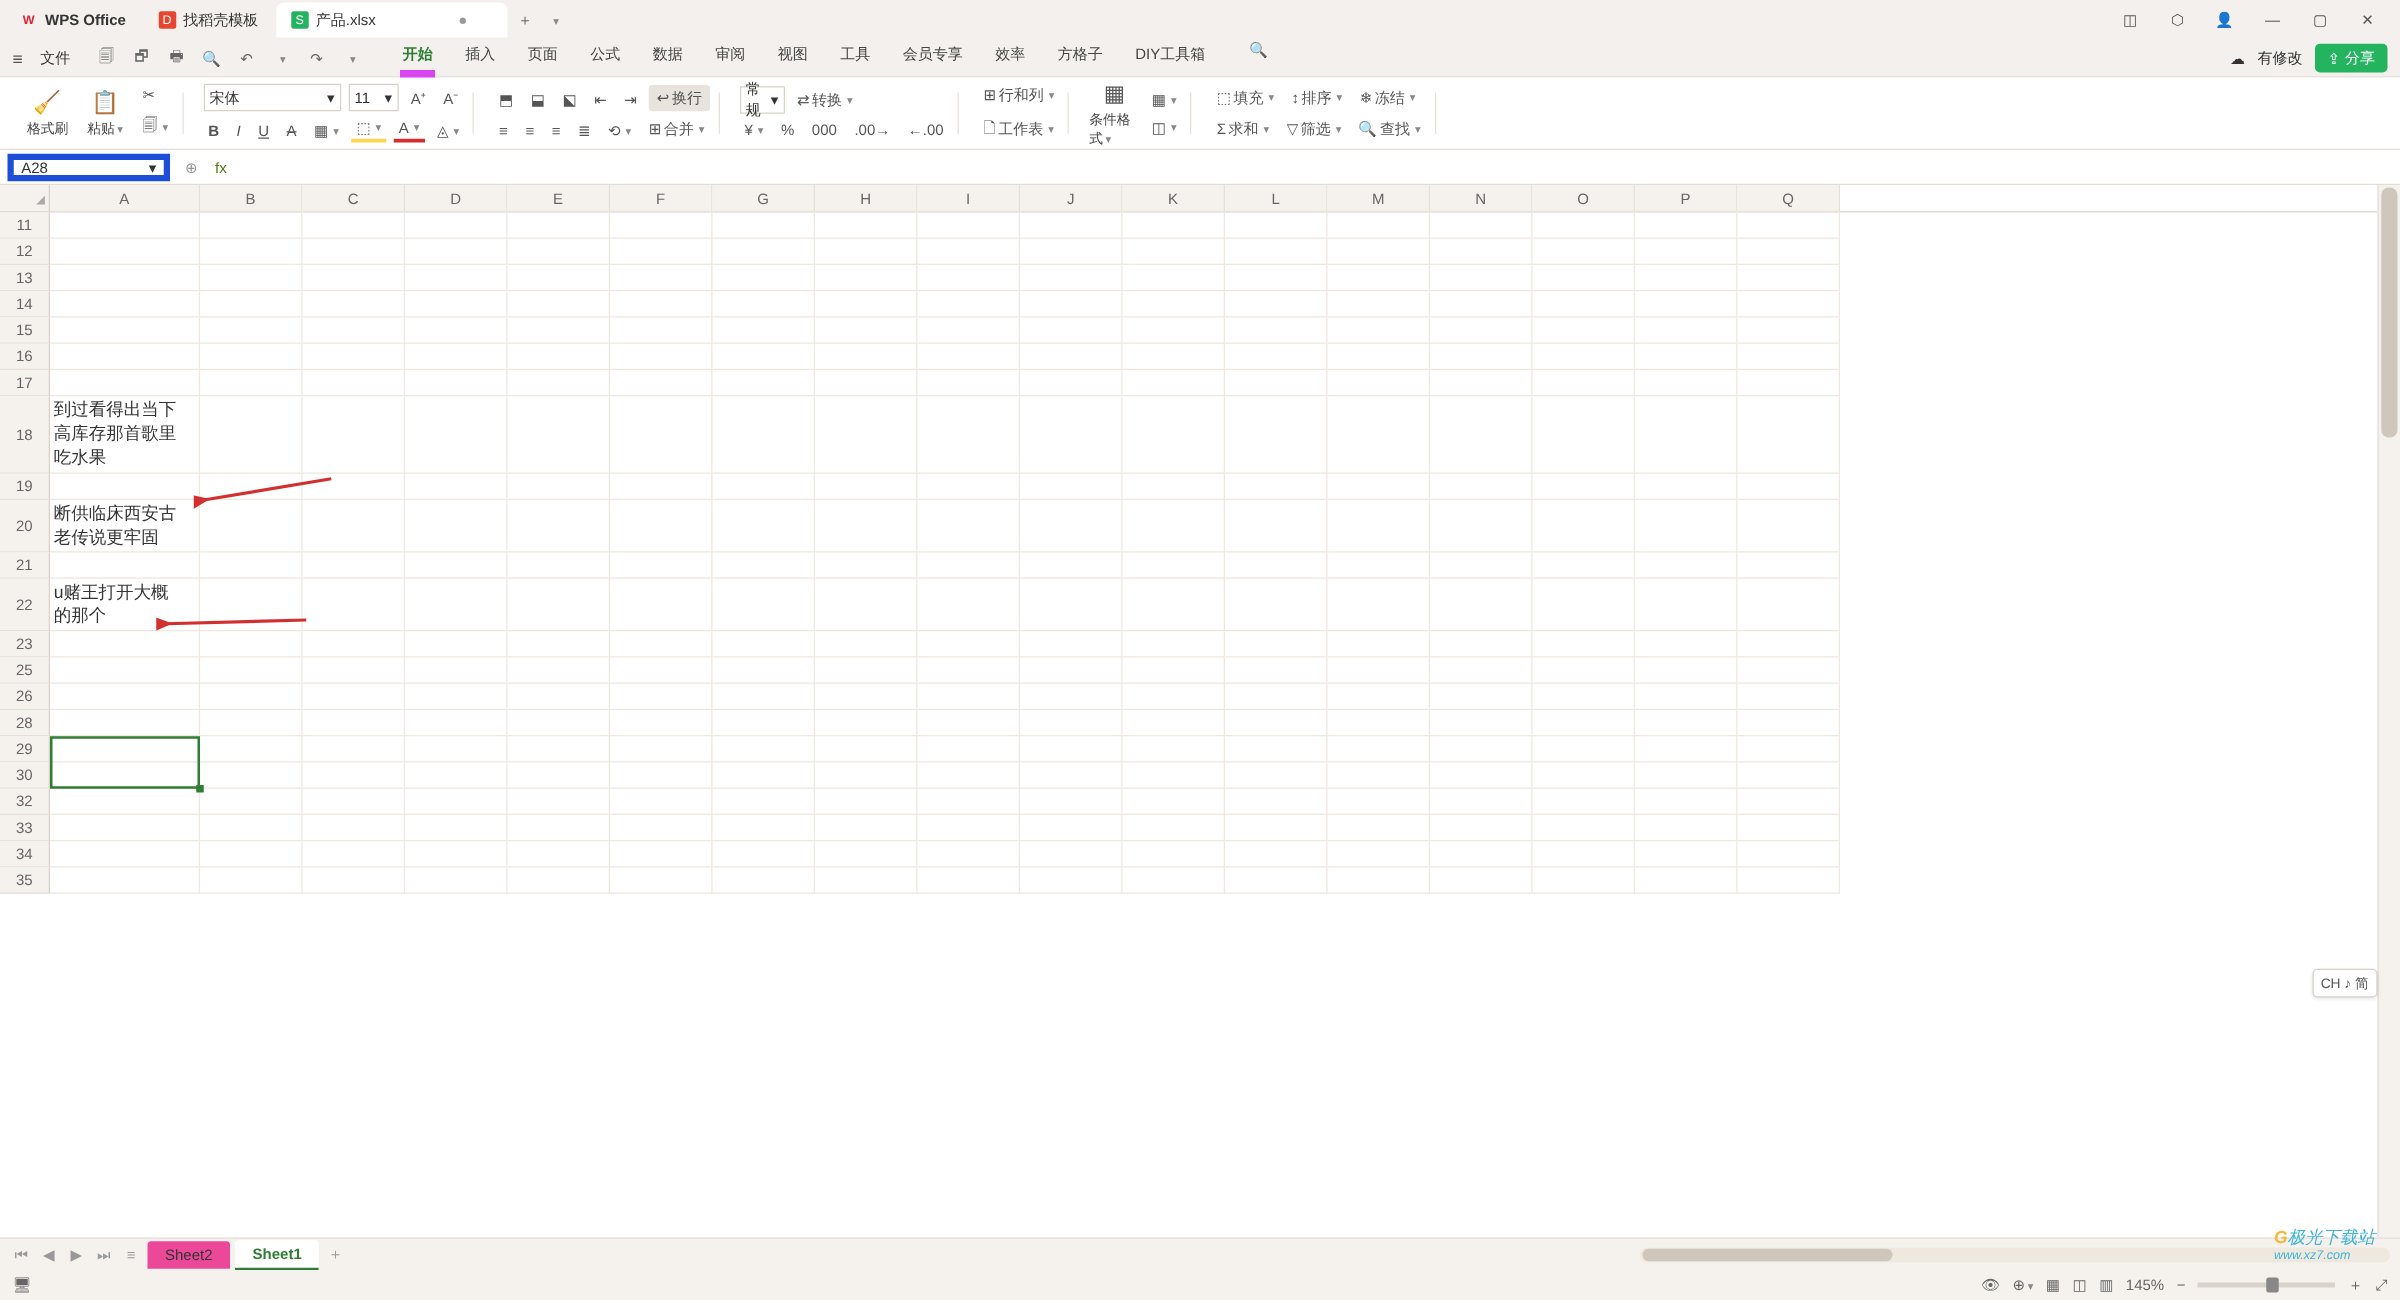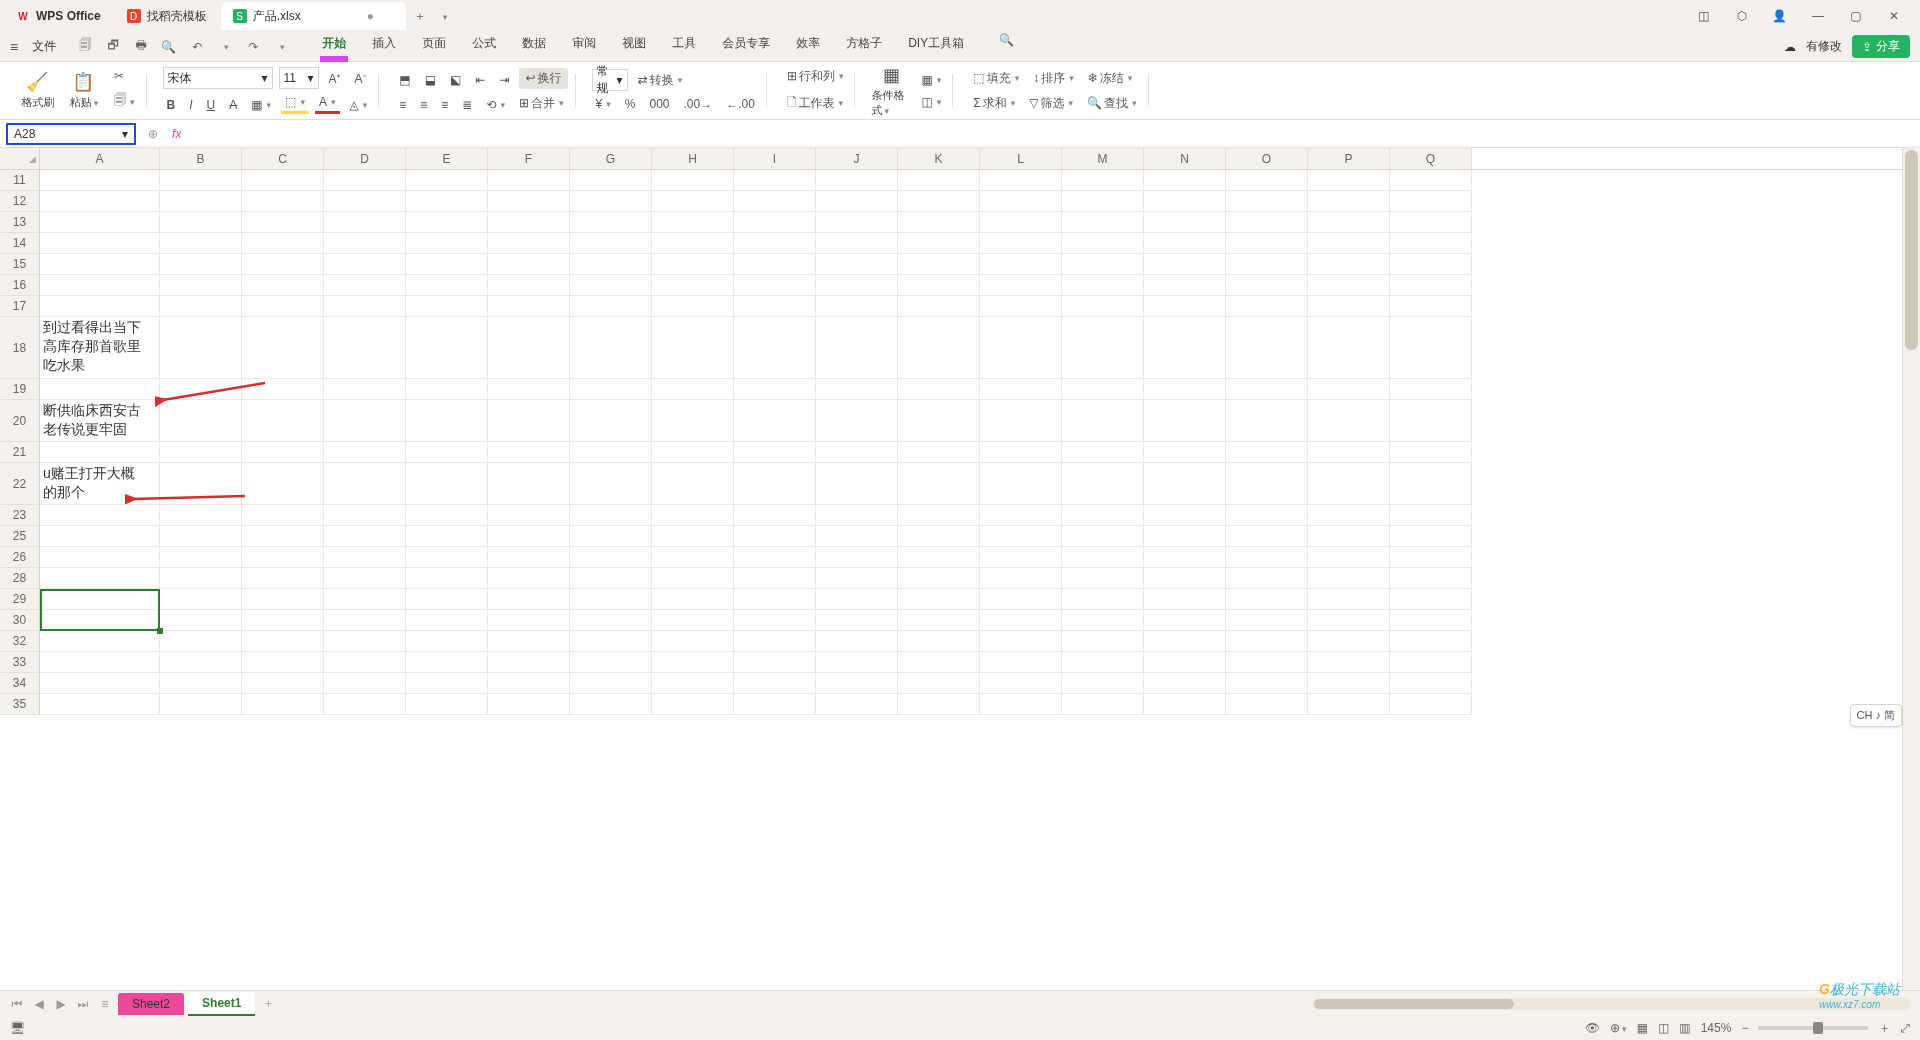--- a/index.html
+++ b/index.html
@@ -37,22 +37,22 @@
   .bigbtn .lbl { font-size: 11px; color: #444; }
   .smbtn { display: flex; align-items: center; gap: 2px; padding: 2px 4px; color: #555; cursor: pointer; font-size: 12px; }
   .fontsel { border: 1px solid #d8d2ca; height: 22px; width: 110px; padding: 0 4px; display: flex; align-items: center; justify-content: space-between; background: #fff; }
   .sizesel { border: 1px solid #d8d2ca; height: 22px; width: 40px; padding: 0 4px; display: flex; align-items: center; justify-content: space-between; background: #fff; }
   .twocol { display: flex; flex-direction: column; gap: 4px; }
   .row { display: flex; gap: 6px; align-items: flex-end; }
   .drop::after { content: "▾"; font-size: 9px; margin-left: 2px; color: #888; }
 
   
   .fbar { height: 28px; background: #fff; display: flex; align-items: center; border-bottom: 1px solid #e3ddd6; }
-  .namebox { width: 130px; border: 2px solid #1d4ed8; margin: 2px 6px; height: 22px; display: flex; align-items: center; justify-content: space-between; padding: 0 6px; }
-  .fx { padding: 0 8px; color: #ec4899; font-style: italic; }
+  .namebox { width: 130px; border: 5px solid #1d4ed8; margin: 2px 6px; height: 22px; display: flex; align-items: center; justify-content: space-between; padding: 0 6px; }
+  .fx { padding: 0 8px; color: #4d7c0f; }
   .fin { flex: 1; height: 22px; border: none; outline: none; padding: 0 4px; }
 
   
   .gridwrap { position: absolute; top: 148px; left: 0; right: 18px; bottom: 48px; background: #fff; overflow: hidden; }
   .colhdr { position: absolute; top: 0; left: 40px; right: 0; height: 22px; display: flex; border-bottom: 1px solid #d8d2ca; }
   .colhdr .ch { width: 82px; display: flex; align-items: center; justify-content: center; border-right: 1px solid #e6e0d9; background: #f5f2ee; color: #666; }
   .colhdr .ch.first { width: 120px; }
   .corner { position: absolute; top: 0; left: 0; width: 40px; height: 22px; background: #f5f2ee; border-right: 1px solid #d8d2ca; border-bottom: 1px solid #d8d2ca; display:flex; align-items:center; justify-content:flex-end; padding-right:3px; color:#aaa; font-size:9px;}
   .rows { position: absolute; top: 22px; left: 0; right: 0; bottom: 0; }
   .grow { display: flex; height: 21px; }
@@ -74,21 +74,21 @@
   .stab.active { background: #fff; color: #2e7d32; font-weight: 600; border-bottom: 2px solid #2e7d32; }
   .sheetbar .hscroll { margin-left: auto; width: 600px; height: 12px; background: #eee8df; border-radius: 6px; position: relative; }
   .sheetbar .hscroll .thumb { position: absolute; left: 2px; width: 200px; top: 1px; bottom: 1px; background: #cfc7bc; border-radius: 5px; }
 
   
   .statusbar { position: absolute; bottom: 0; left: 0; right: 0; height: 24px; background: #f5f2ee; display: flex; align-items: center; padding: 0 10px; gap: 12px; color: #666; }
   .statusbar .right { margin-left: auto; display: flex; align-items: center; gap: 10px; }
   .zoomslider { width: 110px; height: 4px; background: #d8d2ca; position: relative; }
   .zoomslider .zthumb { position: absolute; left: 55px; top: -4px; width: 10px; height: 12px; background: #888; border-radius: 2px; }
 
-  .ime-badge { position: absolute; right: 18px; top: 704px; background: #fff; border: 1px solid #d8d2ca; border-radius: 4px; padding: 3px 6px; font-size: 11px; color: #555; box-shadow: 0 1px 3px rgba(0,0,0,.1);}
+  .ime-badge { position: absolute; right: 18px; top: 775px; background: #fff; border: 1px solid #d8d2ca; border-radius: 4px; padding: 3px 6px; font-size: 11px; color: #555; box-shadow: 0 1px 3px rgba(0,0,0,.1);}
 
   .watermark { position:absolute; right: 20px; bottom: 30px; font-size: 14px; font-style: italic; color: #3db4d8; }
   .watermark .s1 { color:#f7b733; font-weight:bold;}
   .watermark .sub { font-size:10px; color:#3db4d8; display:block;}
 
   .vscroll { position:absolute; right:0; top:148px; bottom:48px; width:18px; background:#f5f2ee; border-left:1px solid #e3ddd6;}
   .vscroll .vthumb { position:absolute; top:2px; left:2px; right:2px; height:200px; background:#cfc7bc; border-radius:6px;}
 </style>
 </head>
 <body>

